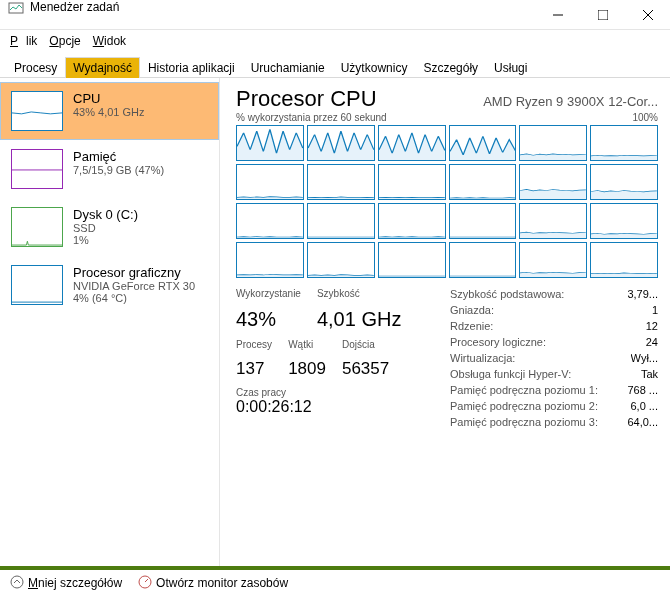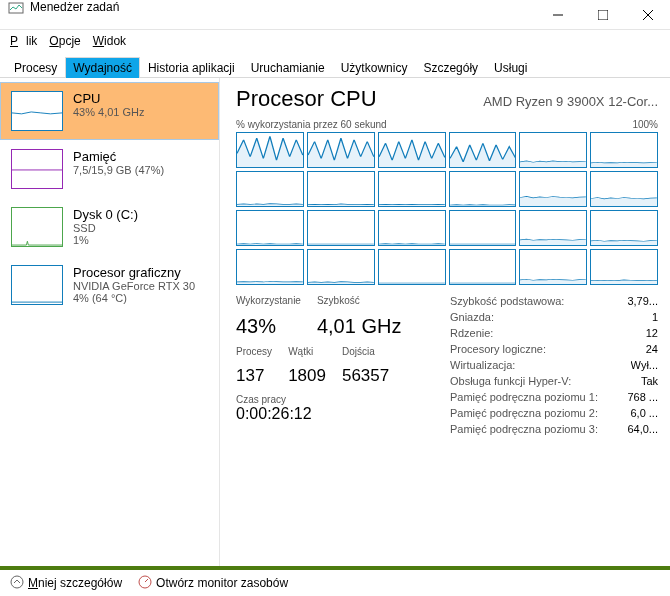--- a/index.html
+++ b/index.html
@@ -13,21 +13,21 @@
 .winbtn svg { width: 10px; height: 10px; }
 
 
 .menubar { display: flex; gap: 4px; padding: 2px 6px; font-size: 12px; }
 .menubar span { padding: 2px 4px; }
 .menubar span u { text-decoration: underline; }
 
 
 .tabs { display: flex; padding: 4px 6px 0 6px; font-size: 12px; border-bottom: 1px solid #d9d9d9; gap: 0; }
 .tab { padding: 3px 7px; border: 1px solid transparent; border-bottom: none; position: relative; top: 1px; }
-.tab.active { border-color: #d9d9d9; background: #0ea5e9; }
+.tab.active { border-color: #d9d9d9; background: #eab308; }
 
 
 .main { display: flex; height: calc(596px - 30px - 22px - 26px - 30px); }
 
 
 .sidebar { width: 220px; border-right: 1px solid #e5e5e5; overflow: hidden; padding-top: 4px; }
 .side-item { display: flex; padding: 8px 10px; gap: 10px; border: 1px solid transparent; }
 .side-item.selected { background: #fdba74; border: 1px solid #a8c8e4; }
 .thumb { width: 52px; height: 40px; border: 1px solid; flex-shrink: 0; position: relative; background: #fff; }
 .thumb.cpu { border-color: #117dbb; }
@@ -35,21 +35,21 @@
 .thumb.disk { border-color: #4ca64c; }
 .thumb.eth { border-color: #a75b3c; }
 .thumb.gpu { border-color: #117dbb; }
 .thumb svg { position: absolute; width: 100%; height: 100%; }
 .side-txt { display: flex; flex-direction: column; white-space: nowrap; overflow: hidden; }
 .side-title { font-size: 13px; }
 .side-sub { font-size: 11px; color: #555; }
 
 
 .detail { flex: 1; padding: 8px 12px 8px 16px; overflow: hidden; }
-.detail-head { display: flex; align-items: baseline; justify-content: space-between; margin-bottom: 7px; }
+.detail-head { display: flex; align-items: baseline; justify-content: space-between; margin-bottom: 0; }
 .detail-head h1 { font-size: 22px; font-weight: 400; }
 .detail-head .model { font-size: 13px; color: #555; white-space: nowrap; overflow: hidden; text-overflow: ellipsis; max-width: 200px; }
 
 .graph-label { display: flex; justify-content: space-between; font-size: 10px; color: #555; margin-bottom: 2px; }
 
 .core-grid { display: grid; grid-template-columns: repeat(6, 1fr); gap: 3px; margin-bottom: 10px; }
 .core { border: 1px solid #117dbb; height: 36px; position: relative; background: #fff; }
 .core svg { position: absolute; width: 100%; height: 100%; }
 
 .stats { display: flex; gap: 24px; }

